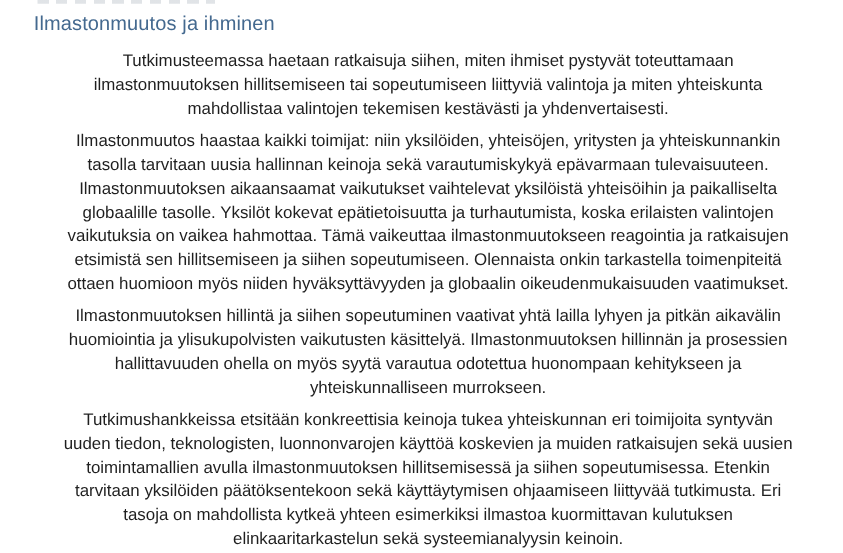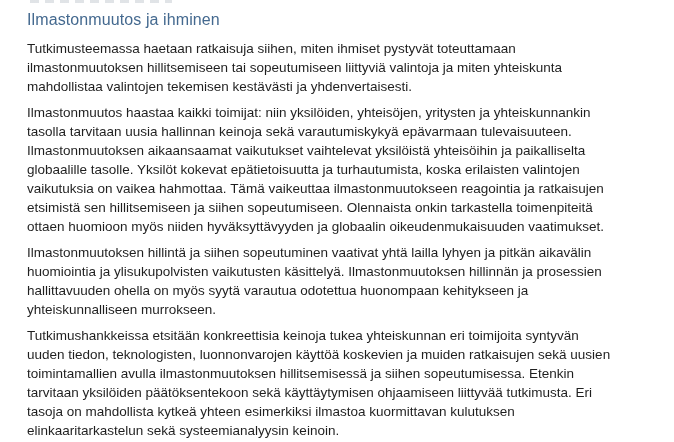--- a/index.html
+++ b/index.html
@@ -39,20 +39,21 @@
     font-weight: 400;
     margin: 0 0 9px 0;
     letter-spacing: 0.1px;
   }
   .body-text .para {
     font-size: 13.5px;
     line-height: 19px;
     margin: 0 0 7px 0;
     white-space: pre-line;
     letter-spacing: 0px;
+    text-align: center;
   }
   .body-text .para:last-child {
     margin-bottom: 0;
   }
 </style>
 </head>
 <body>
 
 <div class="page">
   <div class="top-remnant"></div>

